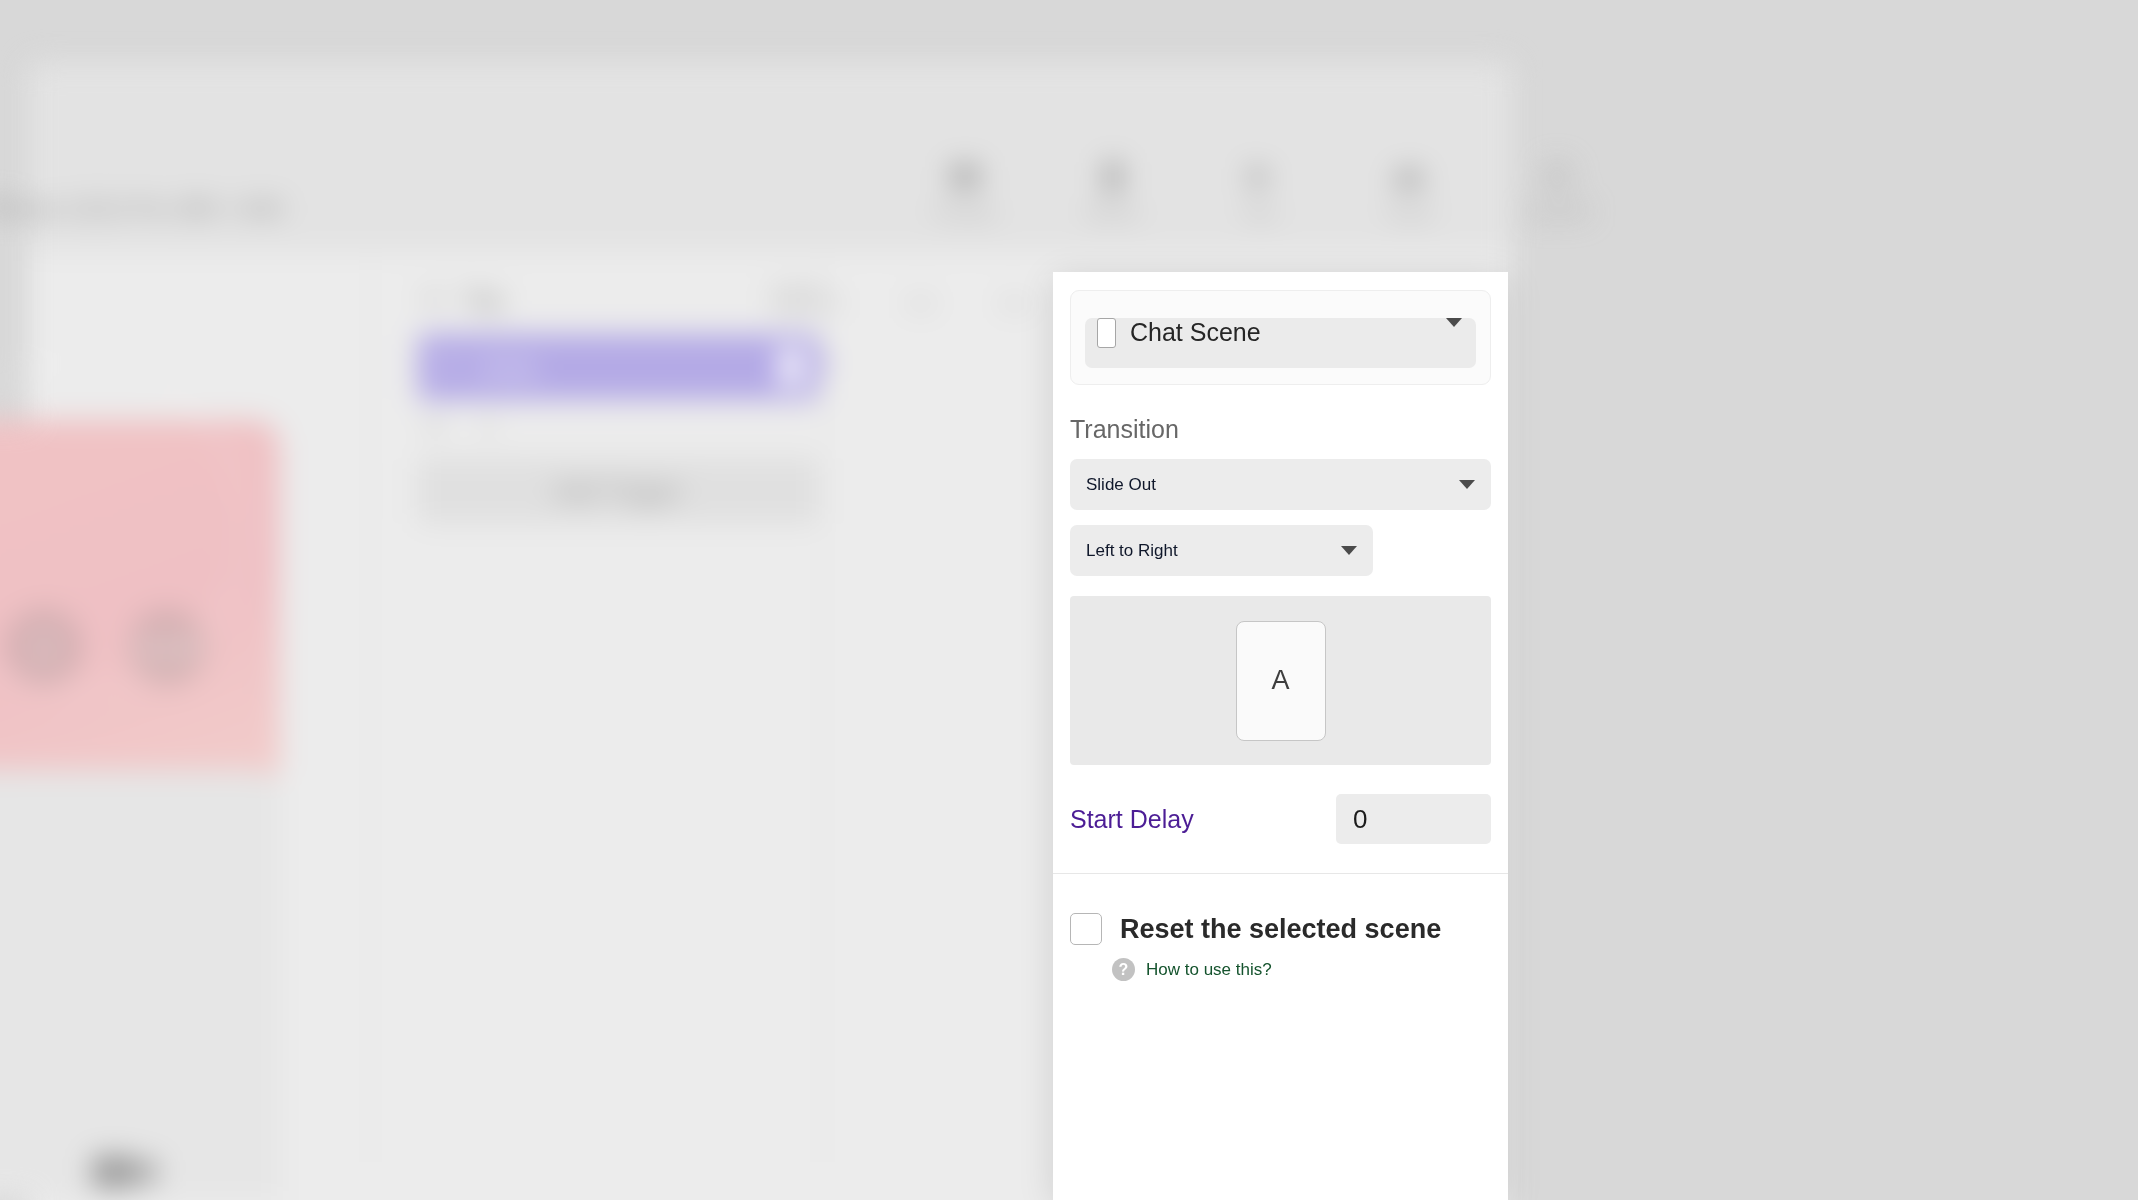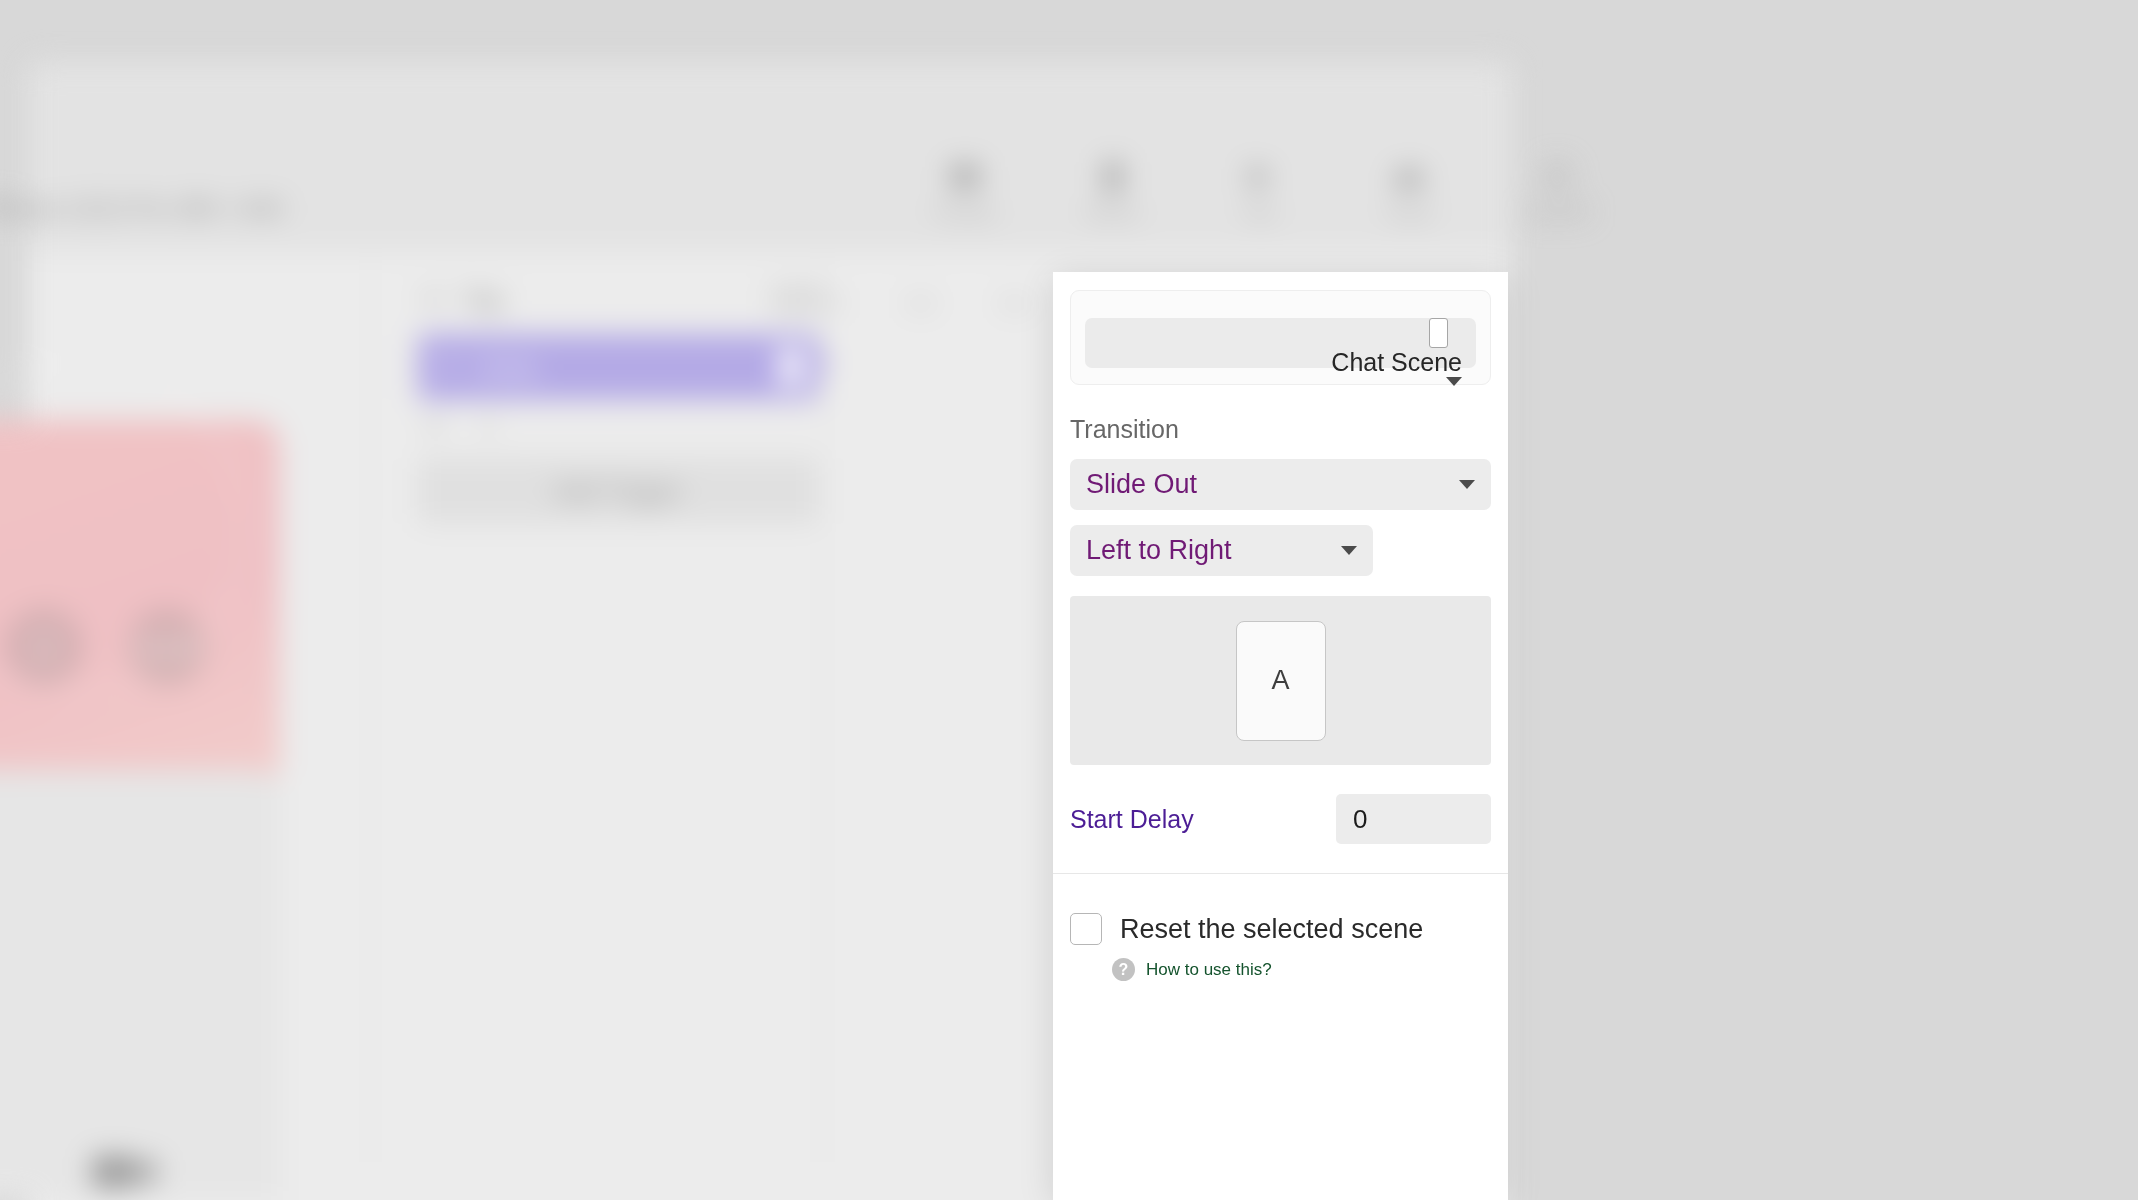--- a/index.html
+++ b/index.html
@@ -321,24 +321,23 @@
     border-radius: 50%;
     background: #ffffff;
   }
 
   .scene-select {
     margin-top: 13px;
     height: 50px;
     background: #ebebeb;
     border-radius: 7px;
     display: flex;
-    align-items: flex-end;
+    align-items: flex-start;
     padding: 0 14px 0 12px;
     box-sizing: border-box;
-    flex-direction: column;
   }
   .scene-phone-icon {
     width: 17px;
     height: 28px;
     border: 1.6px solid #a6a6a6;
     border-radius: 3px;
     background: #ffffff;
     margin-right: 14px;
     flex: 0 0 auto;
   }
@@ -382,22 +381,22 @@
     height: 51px;
     background: #ececec;
     border-radius: 7px;
     display: flex;
     align-items: center;
     padding: 0 16px;
     box-sizing: border-box;
   }
   .select-val {
     flex: 1 1 auto;
-    font-size: 27px;
-    color: #701a75;
+    font-size: 17px;
+    color: #0f172a;
   }
 
   
   .preview-stage {
     margin: 20px 17px 0 17px;
     height: 169px;
     background: #e9e9e9;
     border-radius: 4px;
     display: flex;
     align-items: center;
@@ -459,20 +458,21 @@
     height: 30px;
     border: 1.8px solid #b6b6b6;
     border-radius: 5px;
     background: #ffffff;
     margin-right: 18px;
     flex: 0 0 auto;
   }
   .reset-label {
     font-size: 27px;
     color: #2a2a2a;
+    font-weight: bold;
   }
   .help-row {
     margin: 13px 17px 0 59px;
     display: flex;
     align-items: center;
   }
   .help-icon {
     width: 23px;
     height: 23px;
     border-radius: 50%;

